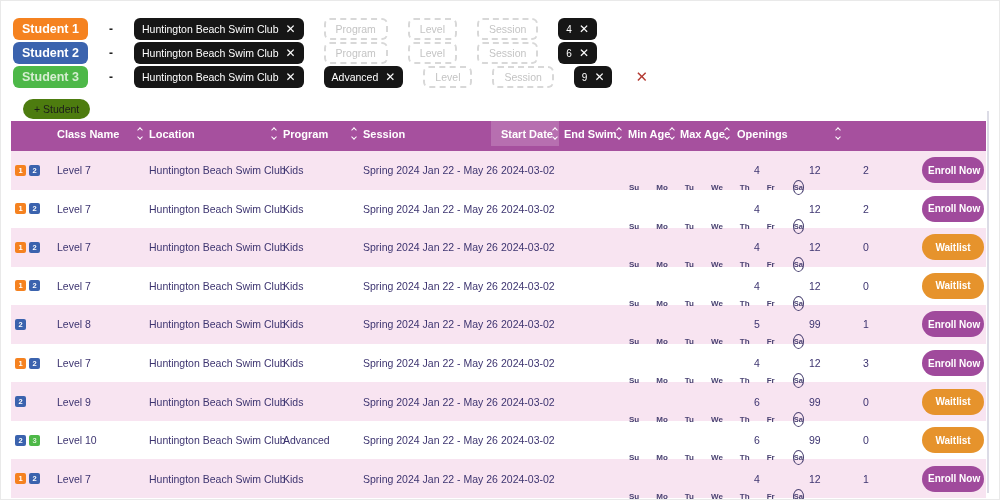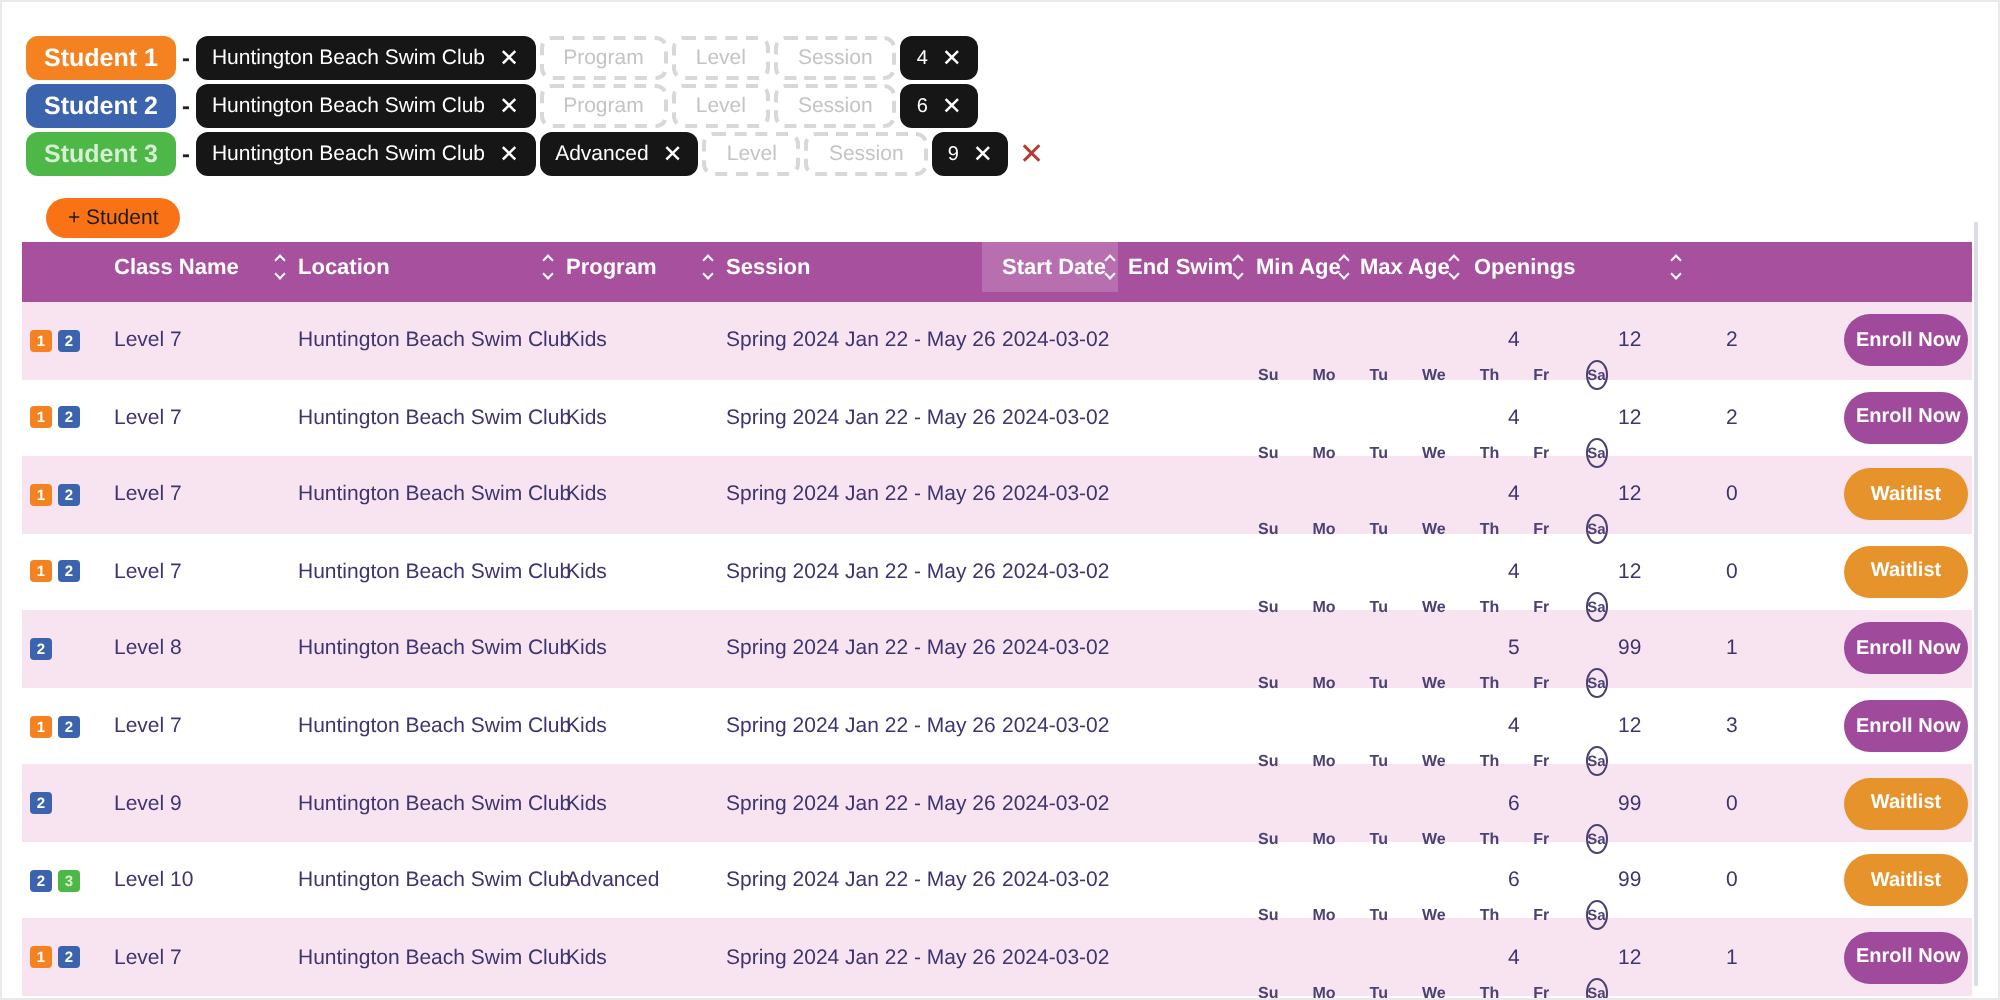--- a/index.html
+++ b/index.html
@@ -6,35 +6,35 @@
   html,body { margin:0; padding:0; }
   body {
     width:1000px; height:500px; overflow:hidden; position:relative;
     background:#fff; border:1px solid #e9e9e9;
     font-family:"Liberation Sans","DejaVu Sans",sans-serif;
     color:var(--text_dark,#3d3470);
   }
 
   
   .filters { padding:17px 0 0 12px; }
-  .student-row { display:flex; align-items:center; height:22px; margin-bottom:2px; gap:2px; }
+  .student-row { display:flex; align-items:center; height:22px; margin-bottom:2px; gap:20px; }
   .pill { height:22px; display:inline-flex; align-items:center; padding:0 9px;
           border-radius:6px; color:#fff; font-weight:bold; font-size:12.5px; white-space:nowrap; }
   .pill-orange { background:var(--badge_orange,#f58220); }
   .pill-blue   { background:var(--badge_blue,#3b63ae); }
   .pill-green  { background:var(--badge_green,#4db848); color:#d6eed2;text-align:right; }
   .dash { font-weight:bold; color:#222; font-size:12px; margin:0 1px; }
   .chip { height:22px; display:inline-flex; align-items:center; border-radius:6px;
           font-size:10.5px; white-space:nowrap; }
   .chip.black { background:var(--chip_black,#161616); color:#fff; padding:0 8px; gap:7px; }
   .chip.count .chip-t { font-size:10px; }
   .chip .chip-x { font-size:12px; line-height:1; }
   .chip.ph { border:2px dashed #d8d8d8; color:#c4c4c4; padding:0 10px; }
   .remove { color:var(--remove_red,#b43b33); font-size:15px; font-weight:bold; margin-left:3px; cursor:default; }
-  .add-student { margin:9px 0 4px 10px; background:#f97316; border:none; border-radius:10px;
+  .add-student { margin:9px 0 4px 10px; background:#4d7c0f; border:none; border-radius:10px;
                  height:20px; padding:0 11px; font-size:10.5px; color:#1c1c1c;
                  font-family:inherit; }
 
   
   .table { position:absolute; left:10px; top:120px; width:975px; }
   .thead { display:flex; height:30px; background:var(--header_purple,#a6509e); }
   .th { height:25px; display:flex; align-items:center; justify-content:space-between;
         padding-right:7px; color:#fff; font-size:11px; font-weight:bold; white-space:nowrap; }
   .th.hl { background:var(--header_highlight,#b76fb0); padding-left:10px; }
   .sort { display:inline-flex; flex-direction:column; gap:3px; }

